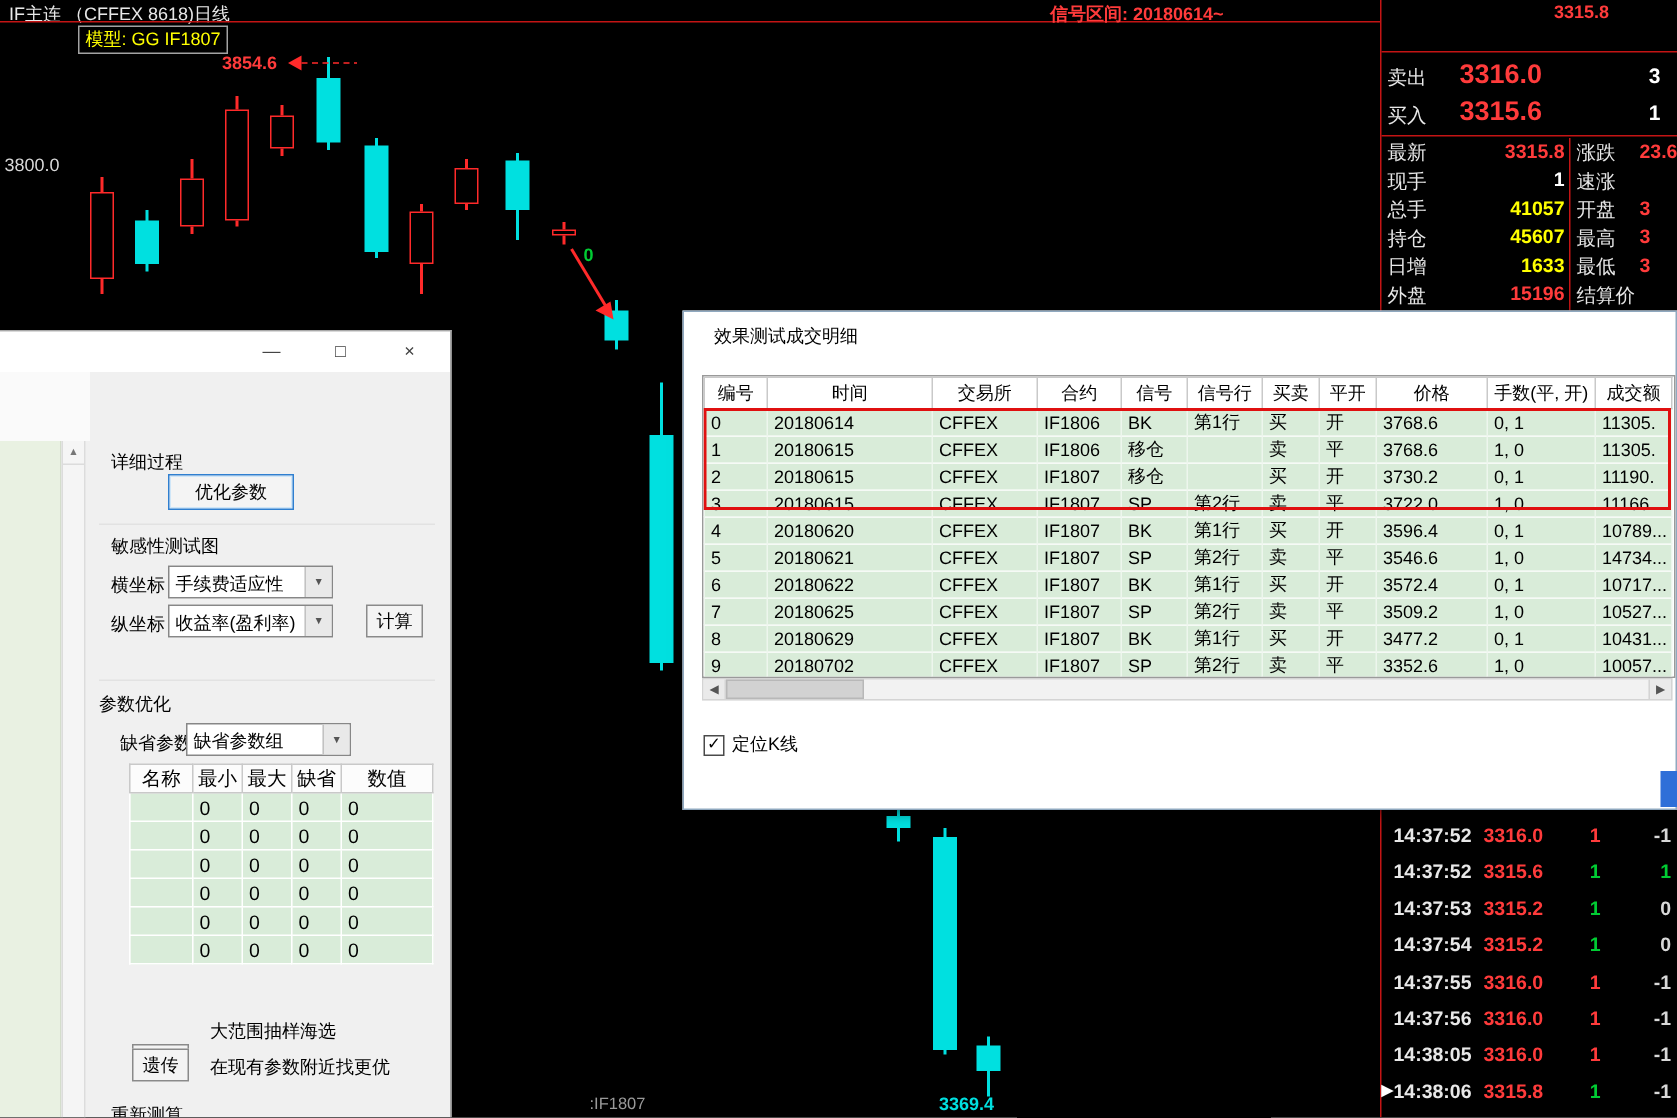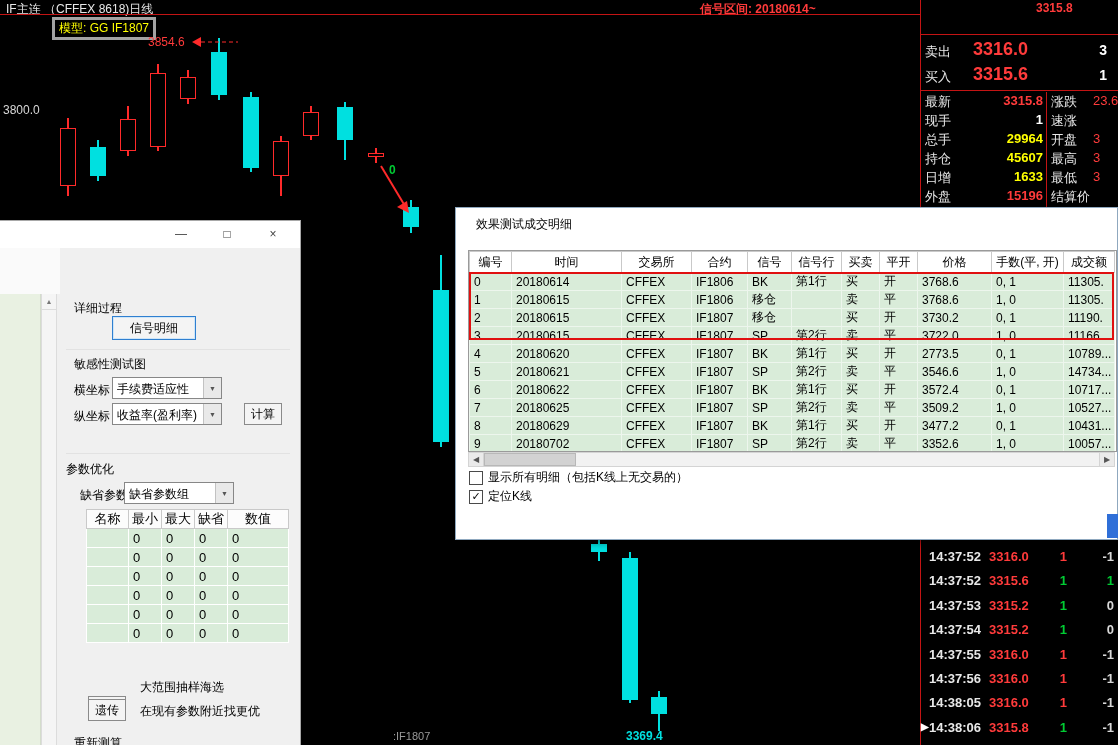--- a/index.html
+++ b/index.html
@@ -4,25 +4,25 @@
 <style>
   html,body{margin:0;padding:0;background:#222}
   #app{position:relative;width:1118px;height:745px;background:#ffffff;overflow:hidden;
        font-family:"Liberation Sans",sans-serif;color:#ddd}
   .abs{position:absolute}
 
   
   #chart{position:absolute;left:0;top:0;width:920px;height:745px;background:#000}
   .chart-title{position:absolute;left:6px;top:1px;color:#e8e8e8;font-size:12px;white-space:nowrap}
   .title-underline{position:absolute;left:0;top:14px;width:920px;height:1px;background:#c41414}
-  .model-label{position:absolute;left:52px;top:17px;color:#ffff00;font-size:12px;border:3px solid #a3a3a3;padding:0 4px;white-space:nowrap}
+  .model-label{position:absolute;left:52px;top:17px;color:#ffff00;font-size:12px;border:1px solid #a3a3a3;padding:0 4px;white-space:nowrap}
   .signal-range{position:absolute;left:700px;top:1px;color:#ff3b3b;font-size:12px;font-weight:bold;white-space:nowrap}
   .top-price{position:absolute;left:1036px;top:1px;color:#ff3b3b;font-size:12px;font-weight:bold;z-index:25}
   .y-axis-label{position:absolute;left:3px;top:103px;color:#d8d8d8;font-size:12px}
-  .high-anno{position:absolute;left:148px;top:35px;color:#ff3b3b;font-size:12px;font-weight:normal}
+  .high-anno{position:absolute;left:148px;top:35px;color:#ff3b3b;font-size:12px;font-weight:bold}
   .signal-zero{position:absolute;left:389px;top:163px;color:#00cc33;font-size:12px;font-weight:bold}
   .bottom-symbol{position:absolute;left:393px;top:730px;color:#9a9a9a;font-size:11px}
   .bottom-price{position:absolute;left:626px;top:729px;color:#00e0e0;font-size:12px;font-weight:bold}
   .candle{position:absolute;width:16px;box-sizing:border-box}
   .candle.up{border:1px solid #ff2a2a;background:#000}
   .candle.down{background:#00e0e0}
   .wick{position:absolute;width:2px}
   .wick.up{background:#ff2a2a}
   .wick.down{background:#00e0e0}
 
@@ -31,21 +31,21 @@
   .q-head{position:absolute;left:6px;right:28px;top:10px;display:flex;justify-content:space-between;color:#ffff00;font-size:19px;font-weight:bold;white-space:nowrap}
   .q-sep{position:absolute;left:0;right:0;height:1px;background:#c41414}
   .q-row{position:absolute;left:0;right:0;height:24px}
   .q-label{position:absolute;left:4px;top:5px;color:#e8e8e8;font-size:13px}
   .q-price{position:absolute;left:52px;top:1px;color:#ff3b3b;font-size:18px;font-weight:bold}
   .q-vol{position:absolute;right:12px;top:4px;color:#fff;font-size:14px;font-weight:bold}
   .q-stat-row{position:absolute;left:0;right:0;height:19px;font-size:13px}
   .sl{position:absolute;left:4px;color:#e8e8e8}
   .sv{position:absolute;left:34px;width:88px;text-align:right;font-weight:bold}
   .rl{position:absolute;left:130px;color:#e8e8e8}
-  .rv{position:absolute;left:172px;width:26px;overflow:hidden;font-weight:normal}
+  .rv{position:absolute;left:172px;width:26px;overflow:hidden;font-weight:bold}
   .q-vline{position:absolute;left:125px;top:92px;width:1px;height:115px;background:#c41414}
   .tick-row{position:absolute;left:0;right:0;height:24px;font-size:13px;font-weight:bold}
   .t-mark{position:absolute;left:0;top:4px;color:#fff;font-size:10px}
   .t-time{position:absolute;left:8px;top:3px;color:#e8e8e8}
   .t-price{position:absolute;left:68px;top:3px}
   .t-vol{position:absolute;left:128px;width:18px;top:3px;text-align:right}
   .t-delta{position:absolute;right:5px;top:3px}
 
   
   #trade-dialog{position:absolute;left:455px;top:207px;width:663px;height:333px;background:#fff;
@@ -167,21 +167,21 @@
           <span class="rv" style="color: rgb(255, 59, 59);">23.6</span>
         </div>
         <div class="q-stat-row" style="top: 112px;">
           <span class="sl">现手</span>
           <span class="sv" style="color: rgb(255, 255, 255);">1</span>
           <span class="rl">速涨</span>
           <span class="rv" style="color: rgb(255, 59, 59);"></span>
         </div>
         <div class="q-stat-row" style="top: 131px;">
           <span class="sl">总手</span>
-          <span class="sv" style="color: rgb(255, 255, 0);">29964</span>
+          <span class="sv" style="color: rgb(255, 255, 0);">41057</span>
           <span class="rl">开盘</span>
           <span class="rv" style="color: rgb(255, 59, 59);">3</span>
         </div>
         <div class="q-stat-row" style="top: 150px;">
           <span class="sl">持仓</span>
           <span class="sv" style="color: rgb(255, 255, 0);">45607</span>
           <span class="rl">最高</span>
           <span class="rv" style="color: rgb(255, 59, 59);">3</span>
         </div>
         <div class="q-stat-row" style="top: 169px;">
@@ -345,21 +345,21 @@
             </tr>
             <tr>
               <td>4</td>
               <td>20180620</td>
               <td>CFFEX</td>
               <td>IF1807</td>
               <td>BK</td>
               <td>第1行</td>
               <td>买</td>
               <td>开</td>
-              <td>2773.5</td>
+              <td>3596.4</td>
               <td>0, 1</td>
               <td>10789...</td>
             </tr>
             <tr>
               <td>5</td>
               <td>20180621</td>
               <td>CFFEX</td>
               <td>IF1807</td>
               <td>SP</td>
               <td>第2行</td>
@@ -423,45 +423,41 @@
             </tr>
           </tbody>
       </table>
       <div class="red-box"></div>
     </div>
     <div class="hscroll">
       <span class="hs-arrow left">◀</span>
       <span class="hs-thumb"></span>
       <span class="hs-arrow right">▶</span>
     </div>
-    <label class="cb cb1">
-      <span class="cbox" id="cb1box"></span>
-      <span>显示所有明细（包括K线上无交易的）</span>
-    </label>
     <label class="cb cb2">
       <span class="cbox" id="cb2box">✓</span>
       <span>定位K线</span>
     </label>
     <div class="blue-btn"></div>
   </div>
 
   <div id="param-dialog">
     <div class="pd-titlebar">
       <span class="wb wb-min">—</span>
       <span class="wb wb-max">□</span>
       <span class="wb wb-close">×</span>
     </div>
     <div class="pd-white"></div>
     <div class="pd-strip"></div>
     <div class="pd-scroll">
       <div class="pd-scroll-up">▲</div>
     </div>
 
     <div class="sec" style="left:74px;top:79px">详细过程</div>
-    <button class="win-btn focus" style="left:112px;top:95px;width:84px;height:24px">信号明细</button>
+    <button class="win-btn focus" style="left:112px;top:95px;width:84px;height:24px">优化参数</button>
 
     <div class="hline" style="left:66px;top:128px;width:224px"></div>
     <div class="sec" style="left:74px;top:135px">敏感性测试图</div>
     <div class="sec" style="left:74px;top:161px">横坐标</div>
     <div class="dropdown" style="left:112px;top:156px;width:110px">
       <span class="dd-text">手续费适应性</span>
       <span class="dd-btn">▼</span>
     </div>
     <div class="sec" style="left:74px;top:187px">纵坐标</div>
     <div class="dropdown" style="left:112px;top:182px;width:110px">

